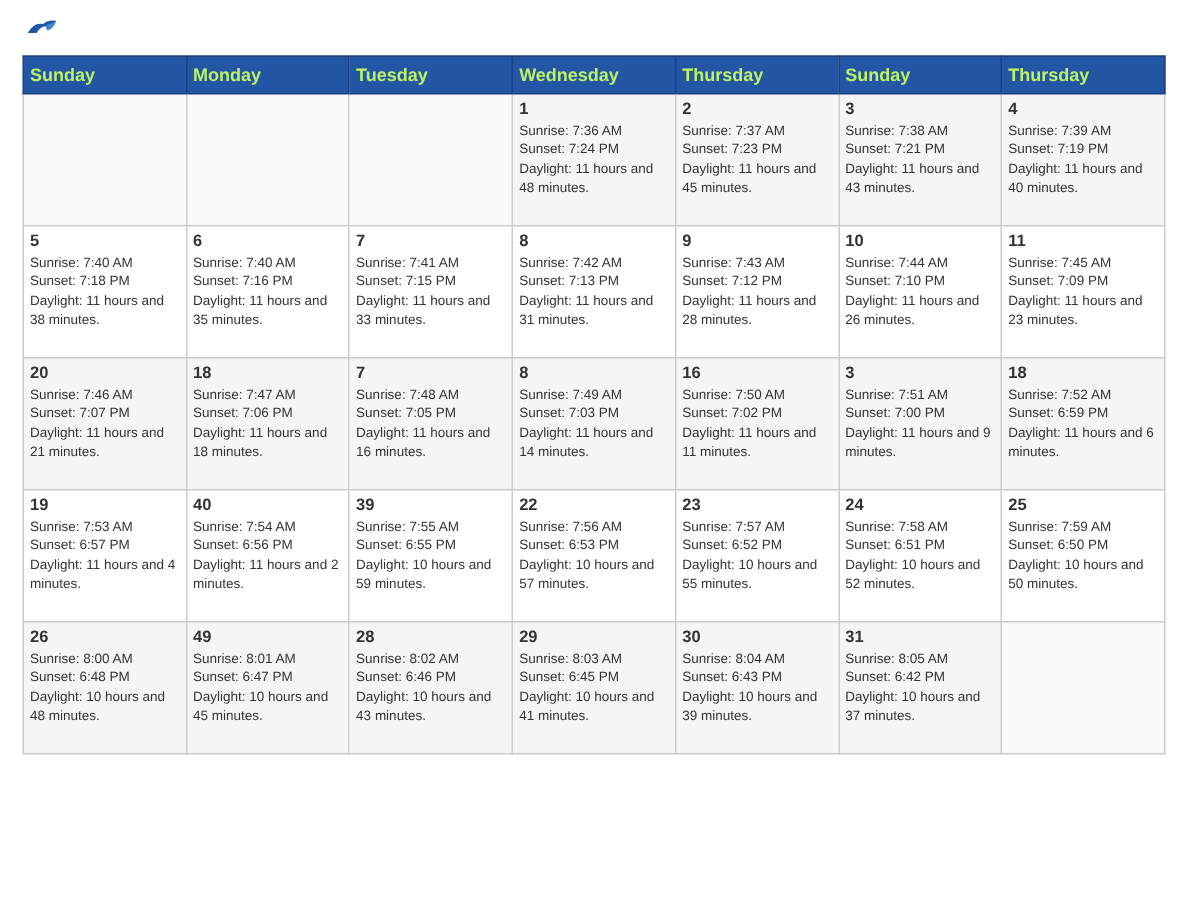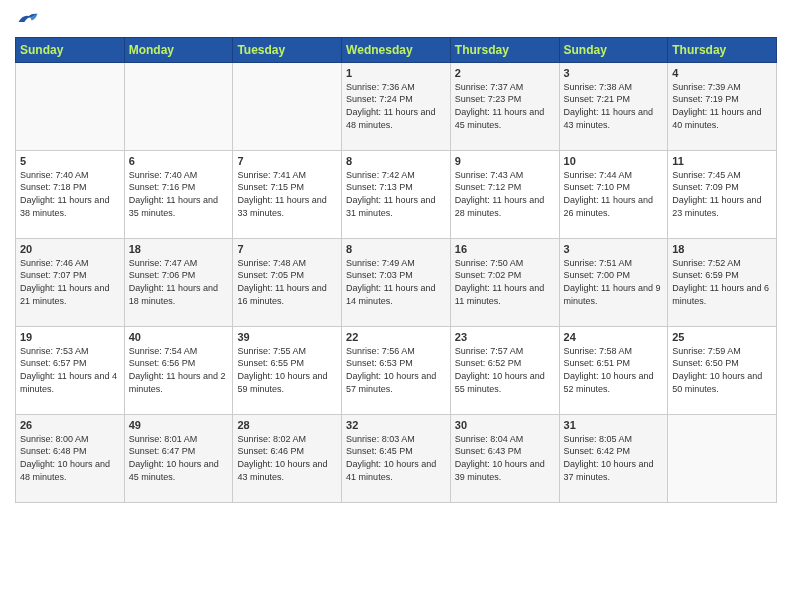--- a/index.html
+++ b/index.html
@@ -247,21 +247,21 @@
           </td>
           <td>
             <span class="day-number">49</span>
             <div class="day-info">Sunrise: 8:01 AM<br>Sunset: 6:47 PM<br>Daylight: 10 hours and 45 minutes.</div>
           </td>
           <td>
             <span class="day-number">28</span>
             <div class="day-info">Sunrise: 8:02 AM<br>Sunset: 6:46 PM<br>Daylight: 10 hours and 43 minutes.</div>
           </td>
           <td>
-            <span class="day-number">32</span>
+            <span class="day-number">29</span>
             <div class="day-info">Sunrise: 8:03 AM<br>Sunset: 6:45 PM<br>Daylight: 10 hours and 41 minutes.</div>
           </td>
           <td>
             <span class="day-number">30</span>
             <div class="day-info">Sunrise: 8:04 AM<br>Sunset: 6:43 PM<br>Daylight: 10 hours and 39 minutes.</div>
           </td>
           <td>
             <span class="day-number">31</span>
             <div class="day-info">Sunrise: 8:05 AM<br>Sunset: 6:42 PM<br>Daylight: 10 hours and 37 minutes.</div>
           </td>

